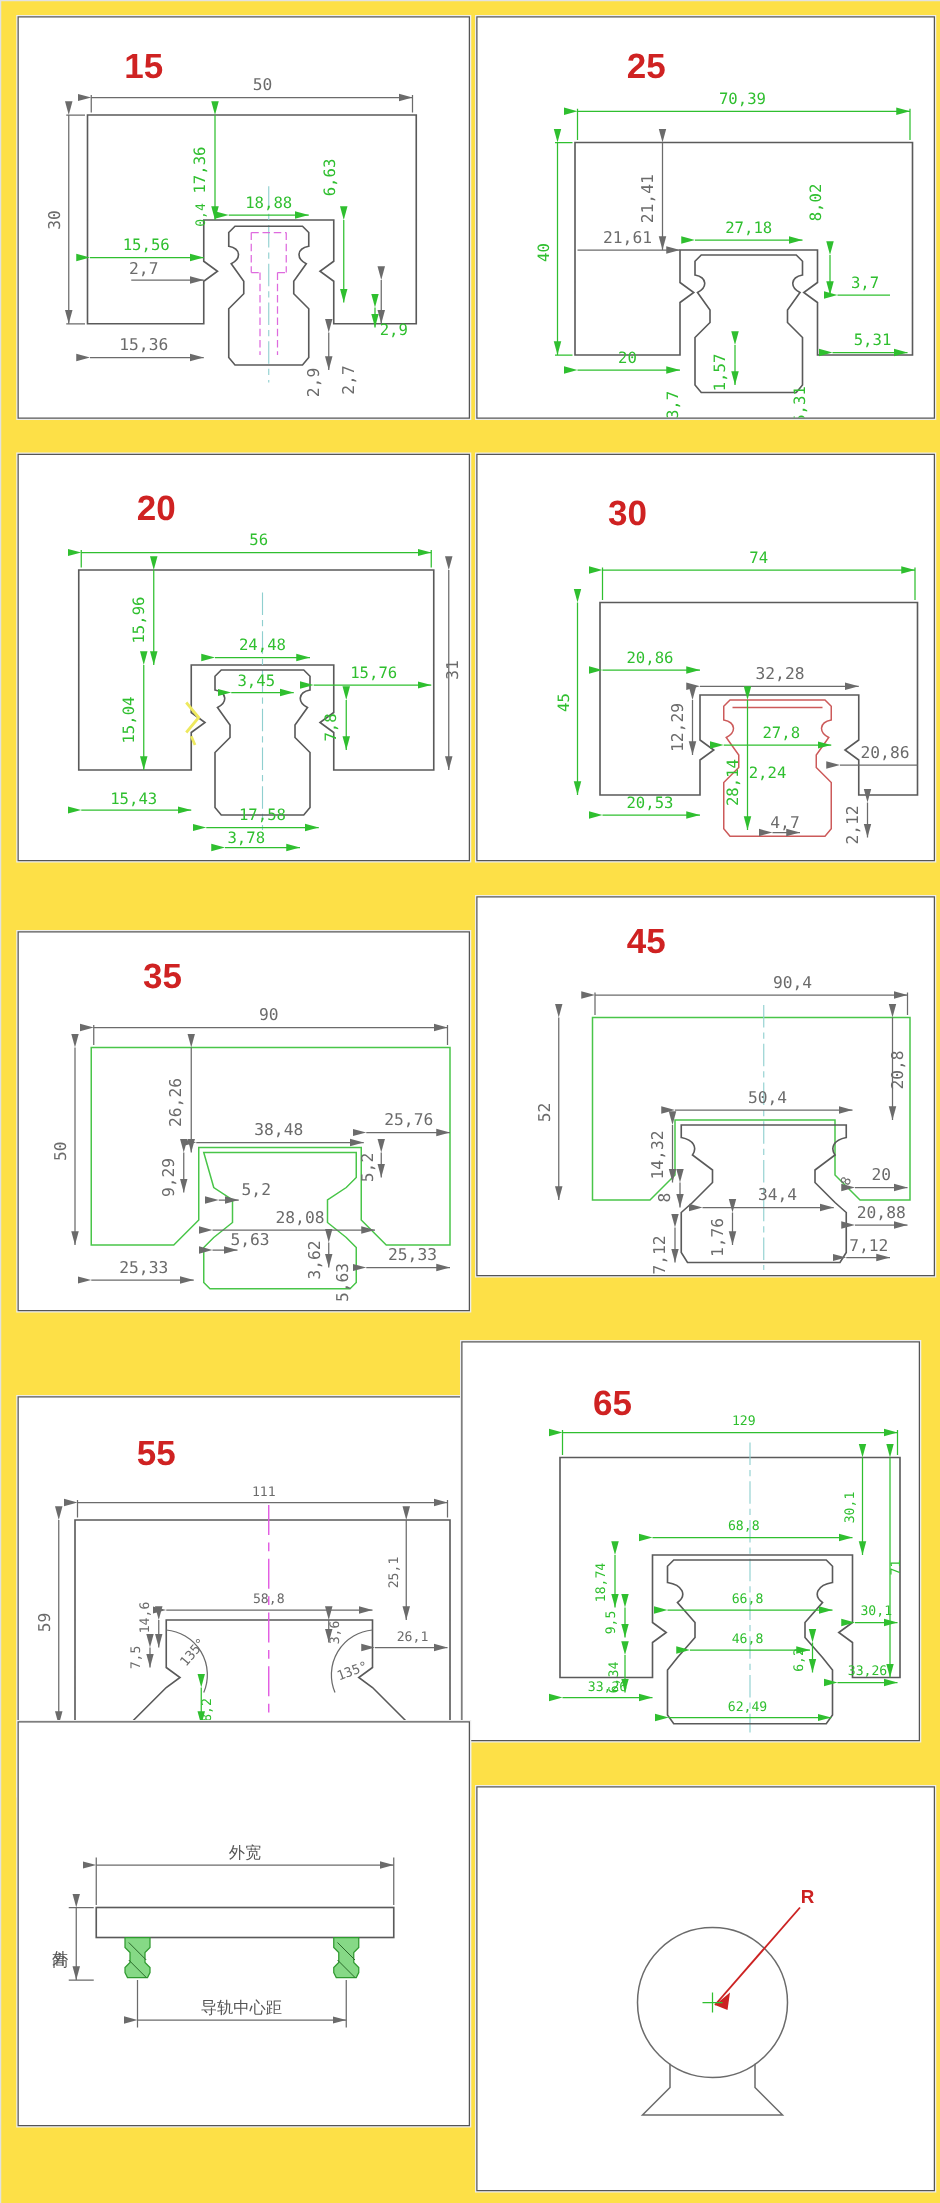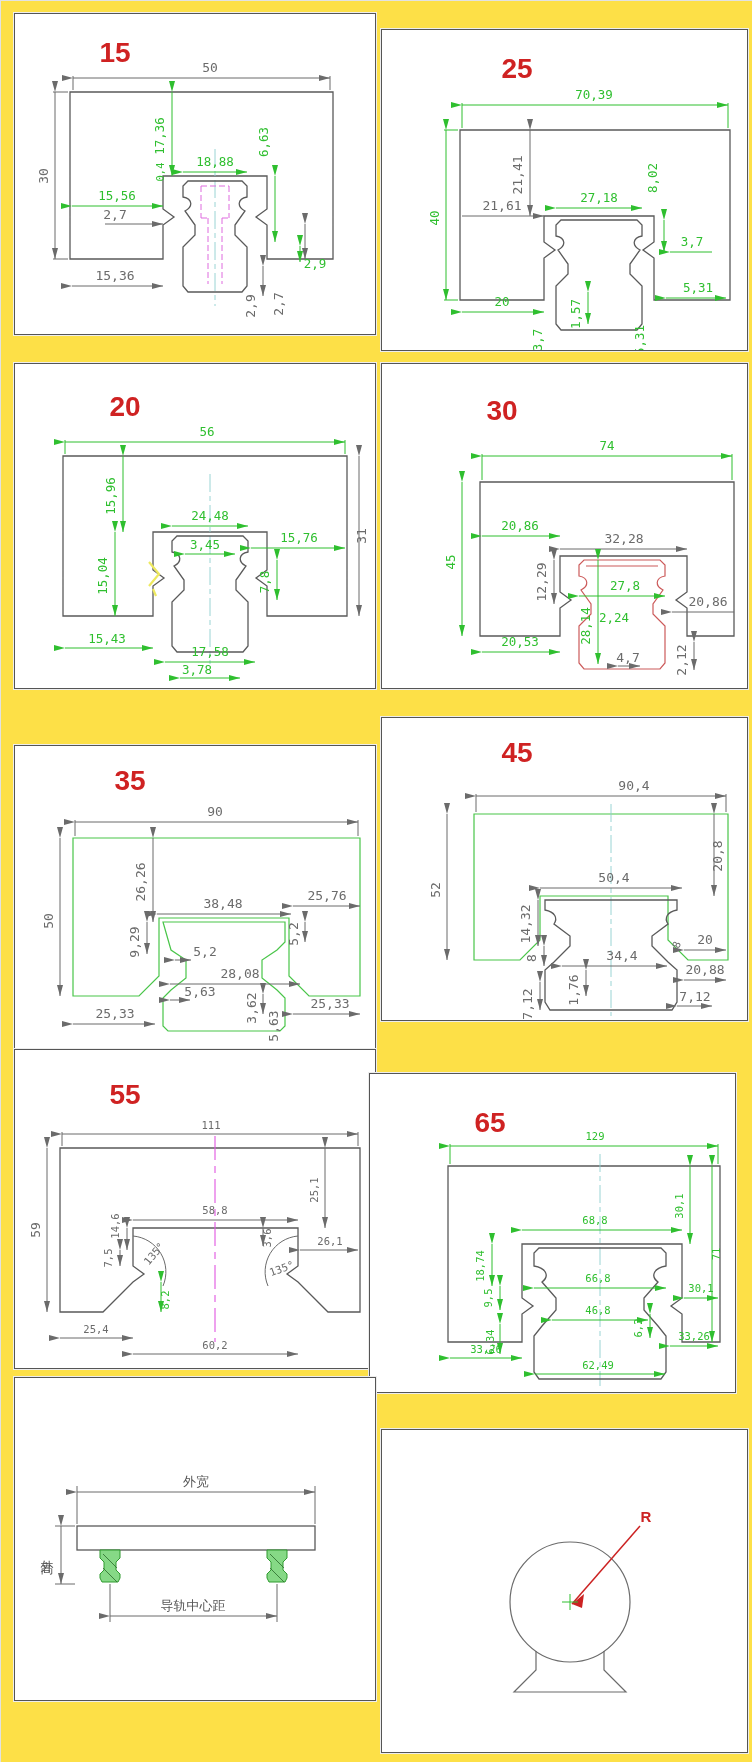--- a/index.html
+++ b/index.html
@@ -79,21 +79,21 @@
     <text class="t-g" x="102" y="186">15,56</text>
     <text class="t-d" x="100" y="205">2,7</text>
     <text class="t-d" x="100" y="266">15,36</text>
     <text class="t-d" transform="rotate(-90 240 292)" x="240" y="292">2,9</text>
     <text class="t-d" transform="rotate(-90 268 290)" x="268" y="290">2,7</text>
     <text class="t-g" x="300" y="254">2,9</text>
   </g>
 </svg>
 </div>
 
-<div class="panel" style="left:380px;top:28px;width:365px;height:320px">
+<div class="panel" style="left:380px;top:12px;width:365px;height:320px">
 <svg viewBox="0 0 365 320">
   <text class="t-r" x="135" y="48">25</text>
   <g>
     <path class="blk" d="M78,100 H348 V270 H272 V228 L261,220 L272,212 V186 H162 V212 L173,220 L162,228 V270 H78 Z"></path>
   </g>
   <g>
     <path class="blk" d="M179,190 L255,190 L260,195 L260,206 C250,208 250,216 258,220 L248,234 L248,244 L260,256 L260,294 L255,300 L179,300 L174,294 L174,256 L186,244 L186,234 L176,220 C184,216 184,208 174,206 L174,195 Z"></path>
   </g>
   <g>
     <path class="l-g" d="M80,98 V73 M346,98 V73"></path>
@@ -288,21 +288,21 @@
     <text class="t-d" x="323" y="226">20</text>
     <text class="t-d" x="240" y="242">34,4</text>
     <text class="t-d" x="323" y="256">20,88</text>
     <text class="t-d" transform="rotate(-90 196 272)" x="196" y="272">1,76</text>
     <text class="t-d" transform="rotate(-90 150 286)" x="150" y="286">7,12</text>
     <text class="t-d" x="313" y="283">7,12</text>
   </g>
 </svg>
 </div>
 
-<div class="panel" style="left:13px;top:1048px;width:360px;height:318px">
+<div class="panel" style="left:13px;top:1116px;width:360px;height:318px">
 <svg viewBox="0 0 360 318">
   <text class="t-r" x="110" y="54">55</text>
   <g>
     <path class="blk" d="M45,98 H345 V262 H313 L283,232 L272,224 L283,216 V178 H118 V216 L129,224 L118,232 L88,262 H45 Z"></path>
   </g>
   <path class="mcl" d="M200,86 V292"></path>
   <g>
     <path class="l-d" d="M118,186 A36,36 0 0 1 148,236"></path>
     <path class="l-d" d="M283,186 A36,36 0 0 0 253,236"></path>
   </g>

